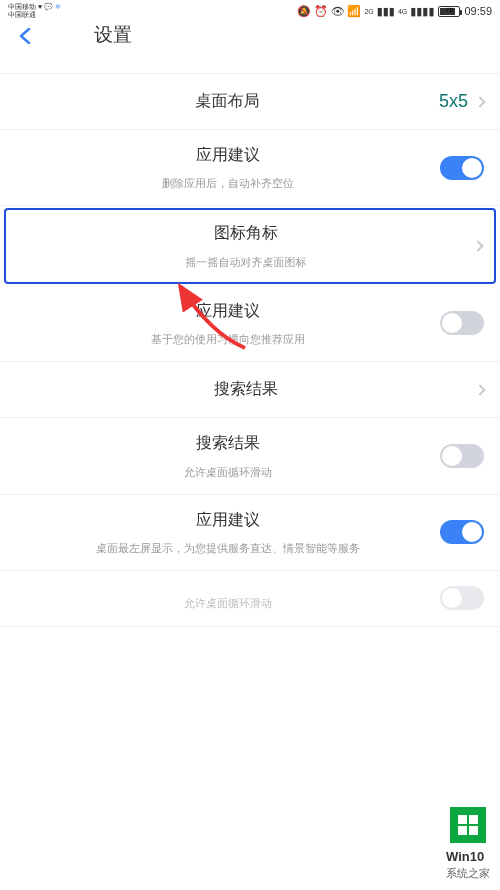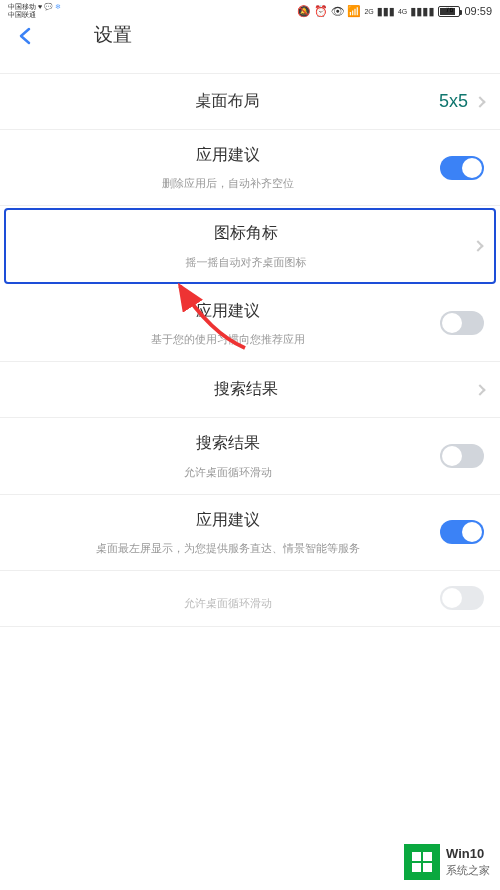--- a/index.html
+++ b/index.html
@@ -92,20 +92,21 @@
       top: 278px;
       pointer-events: none;
     }
     .watermark {
       position: absolute;
       bottom: 10px;
       right: 10px;
       display: flex;
       align-items: center;
       gap: 6px;
+      flex-direction: column;
     }
     .watermark-logo {
       width: 36px; height: 36px;
       background: #0aa83f;
       display: flex; align-items: center; justify-content: center;
       color: #fff; font-weight: bold;
     }
     .watermark-text { display: flex; flex-direction: column; font-size: 11px; color: #666; line-height: 1.3; }
     .battery {
       border: 1px solid #333; width: 22px; height: 11px;

